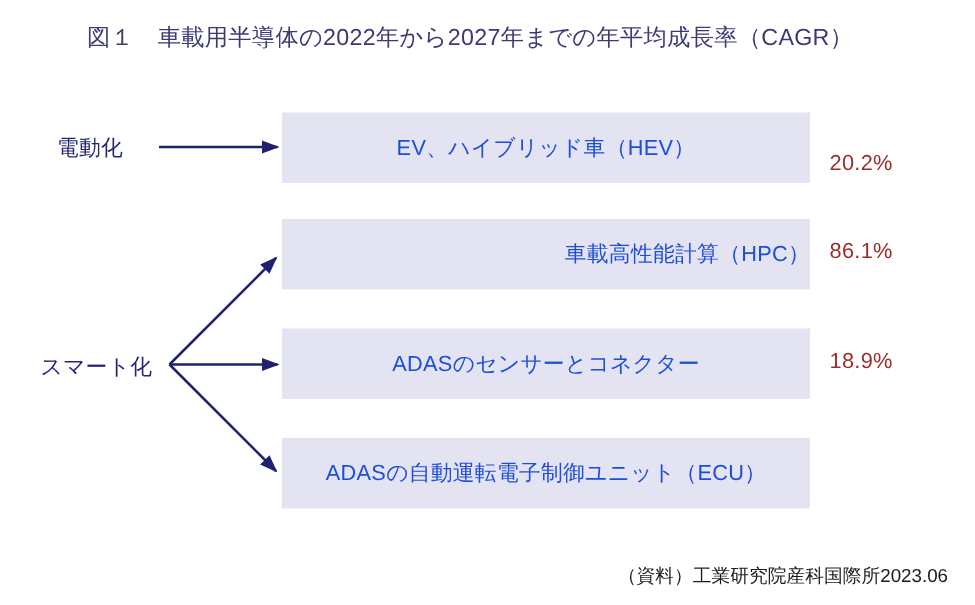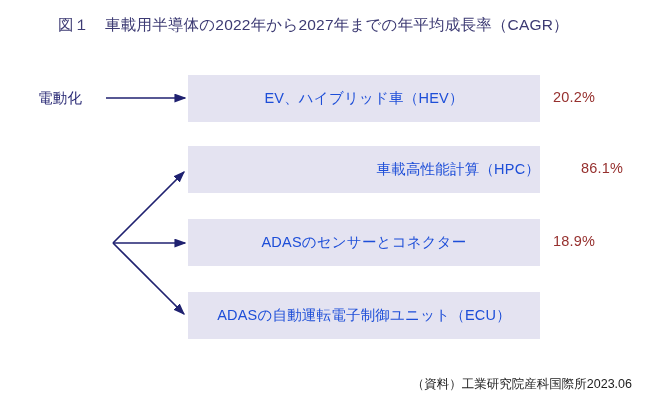--- a/index.html
+++ b/index.html
@@ -95,30 +95,31 @@
       </marker>
     </defs>
     <line x1="106" y1="98" x2="185" y2="98" stroke="#1f2170" stroke-width="1.7" marker-end="url(#arrowhead)"></line>
     <line x1="113" y1="243" x2="184" y2="172" stroke="#1f2170" stroke-width="1.7" marker-end="url(#arrowhead)"></line>
     <line x1="113" y1="243" x2="185" y2="243" stroke="#1f2170" stroke-width="1.7" marker-end="url(#arrowhead)"></line>
     <line x1="113" y1="243" x2="184" y2="314" stroke="#1f2170" stroke-width="1.7" marker-end="url(#arrowhead)"></line>
   </svg>
 
   <div class="group-label" id="label-denki">電動化</div>
 
+  <div class="group-label" id="label-smart">スマート化</div>
 
   <div class="bar" style="top:75px;">
     <span class="bar-label">EV、ハイブリッド車（HEV）</span>
   </div>
-  <div class="pct" style="top:89px;">20.2%</div>
+  <div class="pct" style="top:101px;">20.2%</div>
 
   <div class="bar" style="top:146px;justify-content:flex-end;">
     <span class="bar-label">車載高性能計算（HPC）</span>
   </div>
-  <div class="pct" style="top:160px;text-align:right;">86.1%</div>
+  <div class="pct" style="top:160px;">86.1%</div>
 
   <div class="bar" style="top:219px;">
     <span class="bar-label">ADASのセンサーとコネクター</span>
   </div>
   <div class="pct" style="top:233px;">18.9%</div>
 
   <div class="bar" style="top:292px;">
     <span class="bar-label">ADASの自動運転電子制御ユニット（ECU）</span>
   </div>
 

